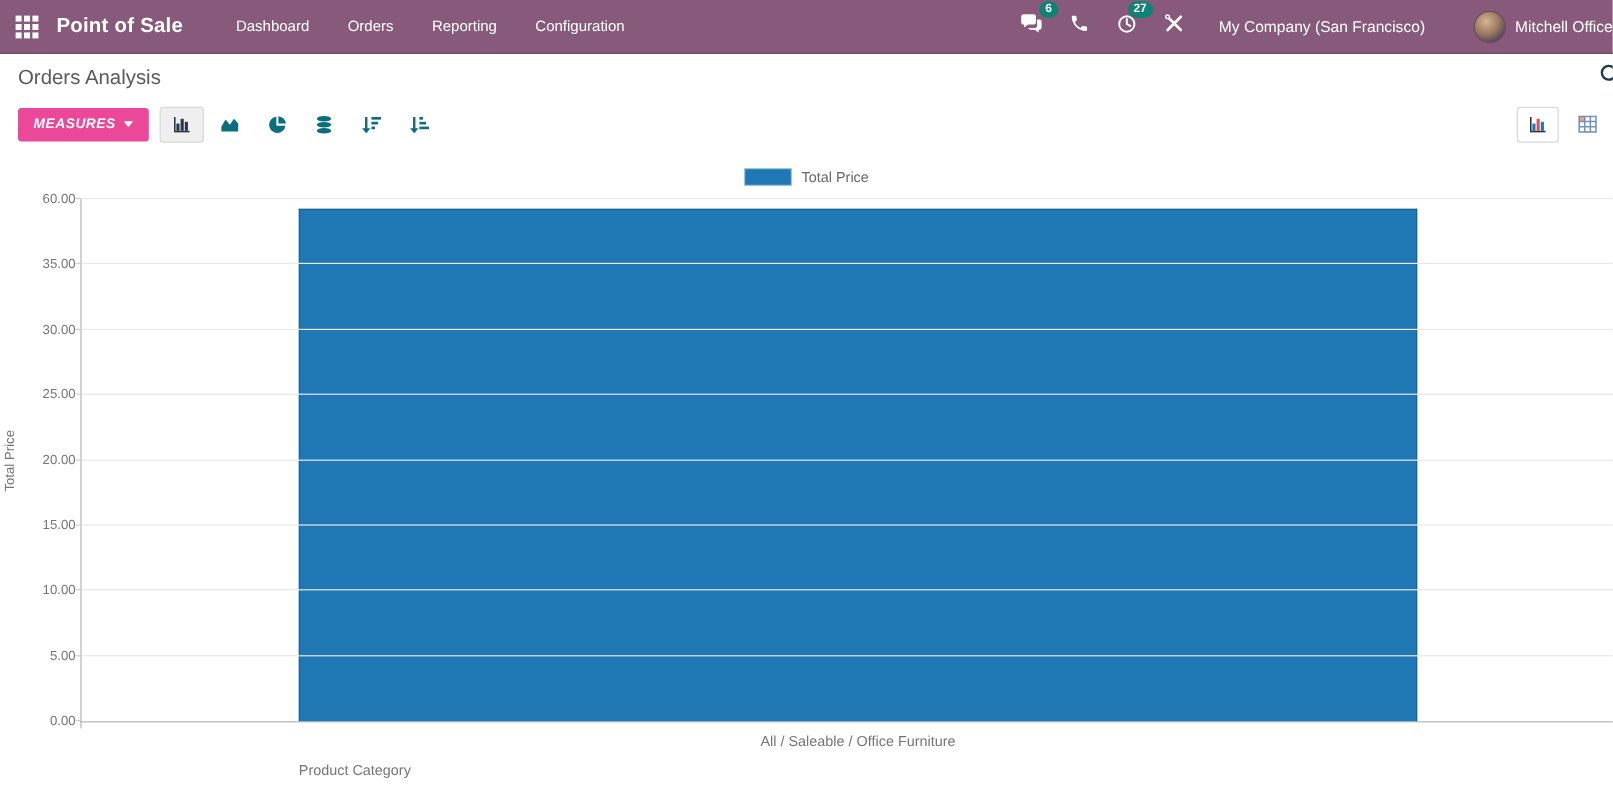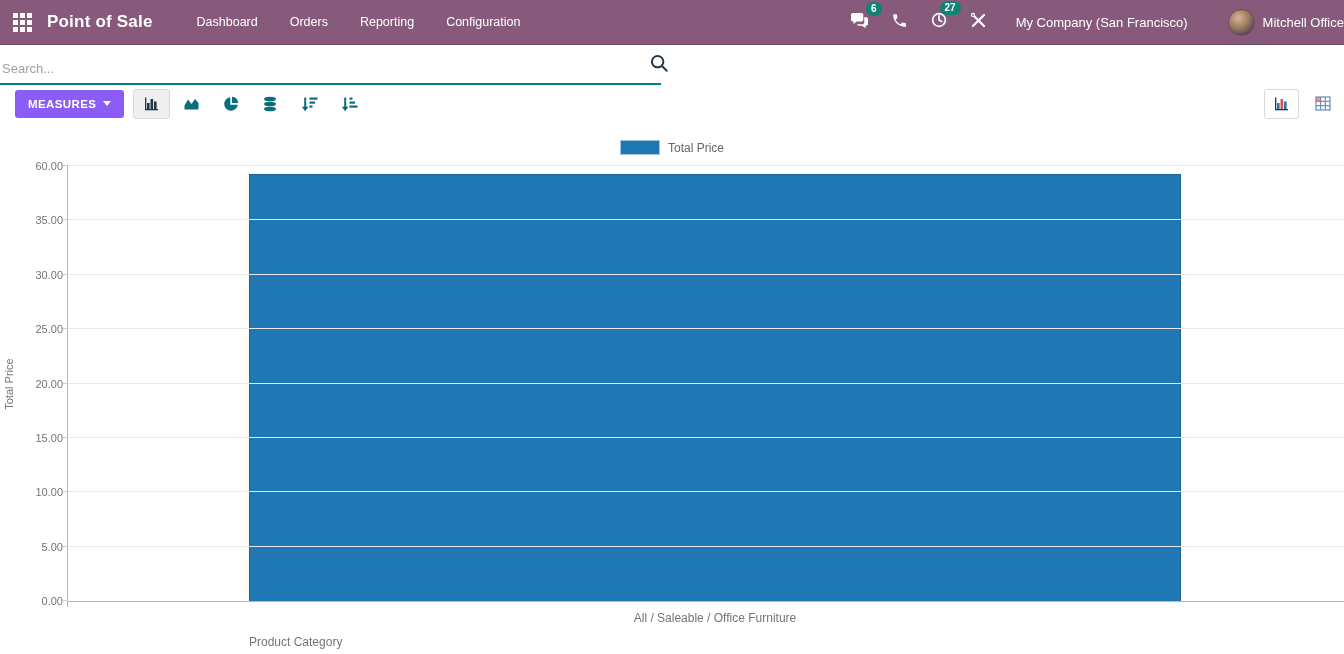--- a/index.html
+++ b/index.html
@@ -28,23 +28,23 @@
   .cp-top { display:flex; height:40px; align-items:center; }
   .page-title { font-size:17px; color:#5a5a5a; padding-left:15px; flex:1; }
   .search-box { width:661px; position:relative; height:100%; display:flex; align-items:flex-end; }
   .search-box input { width:100%; border:none; outline:none; border-bottom:2px solid #017e84;
     font-size:13px; padding:4px 20px 7px 2px; color:#333; background:transparent; }
   .search-box input::placeholder { color:#a0a0a0; }
   .search-glass { position:absolute; right:-8px; bottom:8px; }
 
   
   .cp-bottom { display:flex; align-items:center; height:37px; position:relative; }
-  .measures-btn { margin-left:15px; background:#8b5cf6; color:#fff; font-size:11.5px;
+  .measures-btn { margin-left:15px; background:#ec4899; color:#fff; font-size:11.5px;
     font-weight:bold; border:none; border-radius:3px; padding:8px 13px; display:flex;
-    align-items:center; gap:7px; letter-spacing:.4px; cursor:pointer; }
+    align-items:center; gap:7px; letter-spacing:.4px; cursor:pointer;font-style:italic; }
   .caret-down { width:0; height:0; border-left:4px solid transparent;
     border-right:4px solid transparent; border-top:5px solid #fff; }
   .chart-type-btns { display:flex; align-items:center; margin-left:9px; gap:3px; }
   .ct-btn { padding:6px 9px; border:1px solid transparent; border-radius:3px;
     display:flex; align-items:center; cursor:pointer; }
   .ct-btn.active { background:#efefef; border-color:#d8d8d8; }
   .facets { position:absolute; left:690px; display:flex; gap:25px; align-items:center;
     font-size:13px; font-weight:bold; color:#212b36; }
   .facet { display:flex; align-items:center; gap:6px; cursor:pointer; }
   .star-glyph { font-size:13px; line-height:1; }
@@ -133,22 +133,22 @@
         </svg>
       </span>
     </div>
     <div class="company">My Company (San Francisco)</div>
     <div class="avatar"></div>
     <div class="user-name">Mitchell Office</div>
   </div>
 </div>
 
 <div class="cp-top">
+  <div class="page-title">Orders Analysis</div>
   <div class="search-box">
-    <input type="text" placeholder="Search..." style="">
     <span class="search-glass">
       <svg width="20" height="20" viewBox="0 0 22 22">
         <circle cx="9.5" cy="9.5" r="6.3" fill="none" stroke="#1f3a4d" stroke-width="2.2"></circle>
         <path d="M14.3 14.3l5.2 5.2" stroke="#1f3a4d" stroke-width="2.2" stroke-linecap="round"></path>
       </svg>
     </span>
   </div>
 </div>
 
 <div class="cp-bottom">

